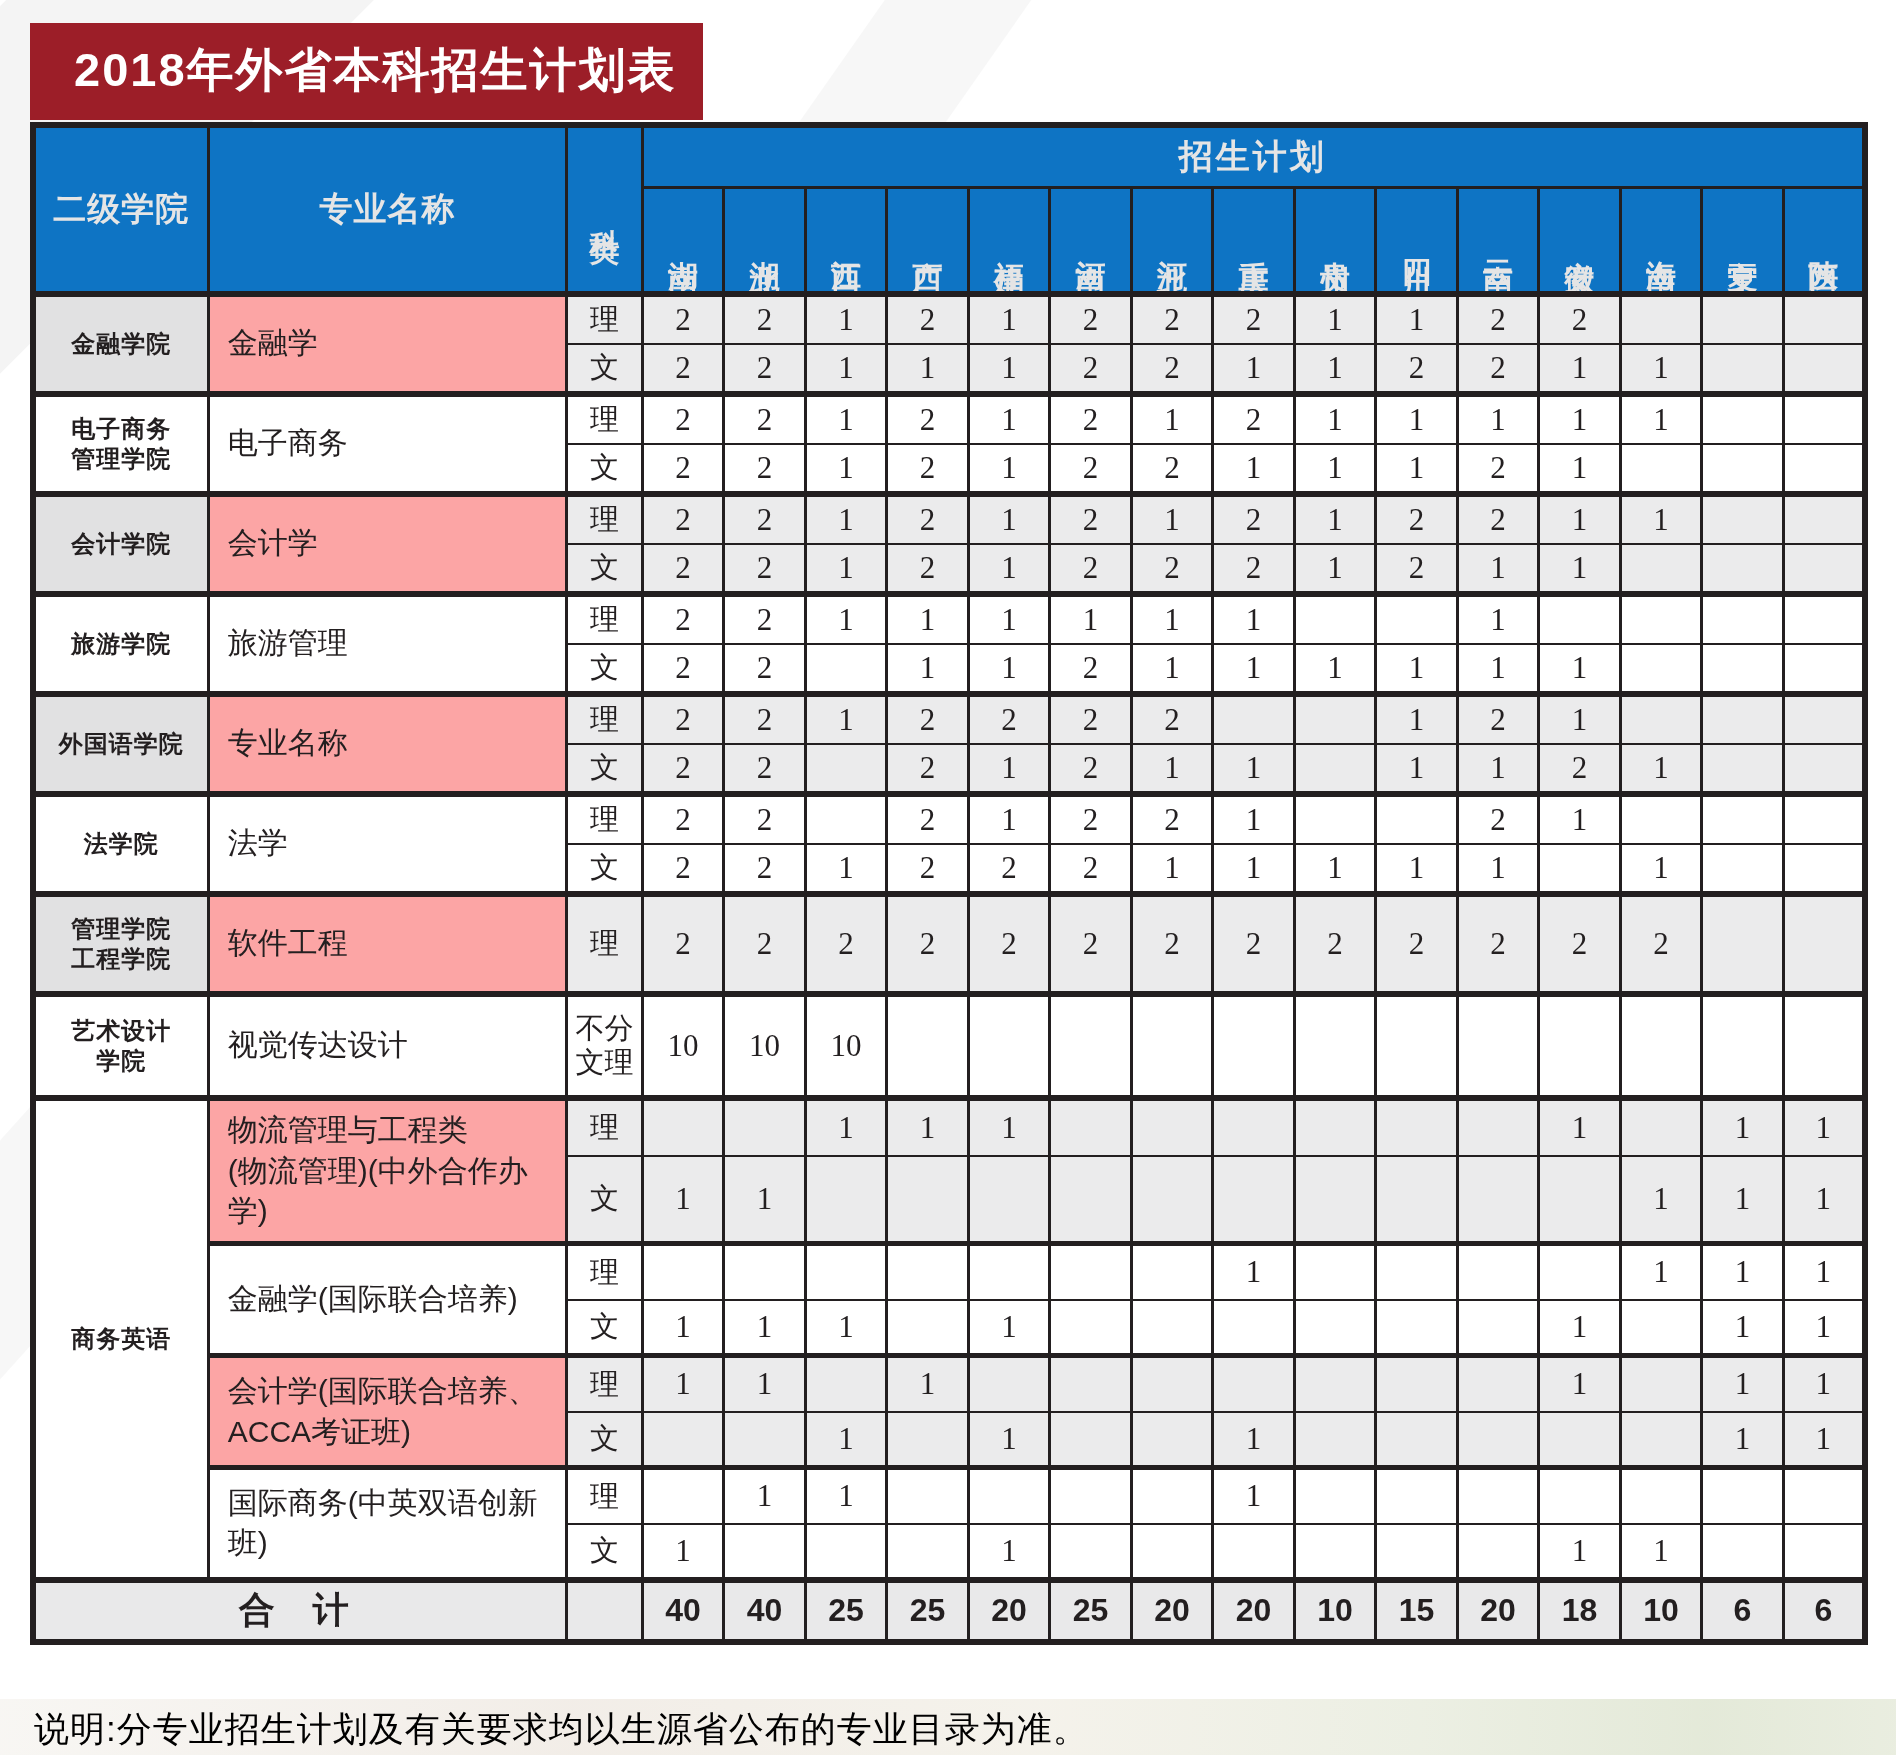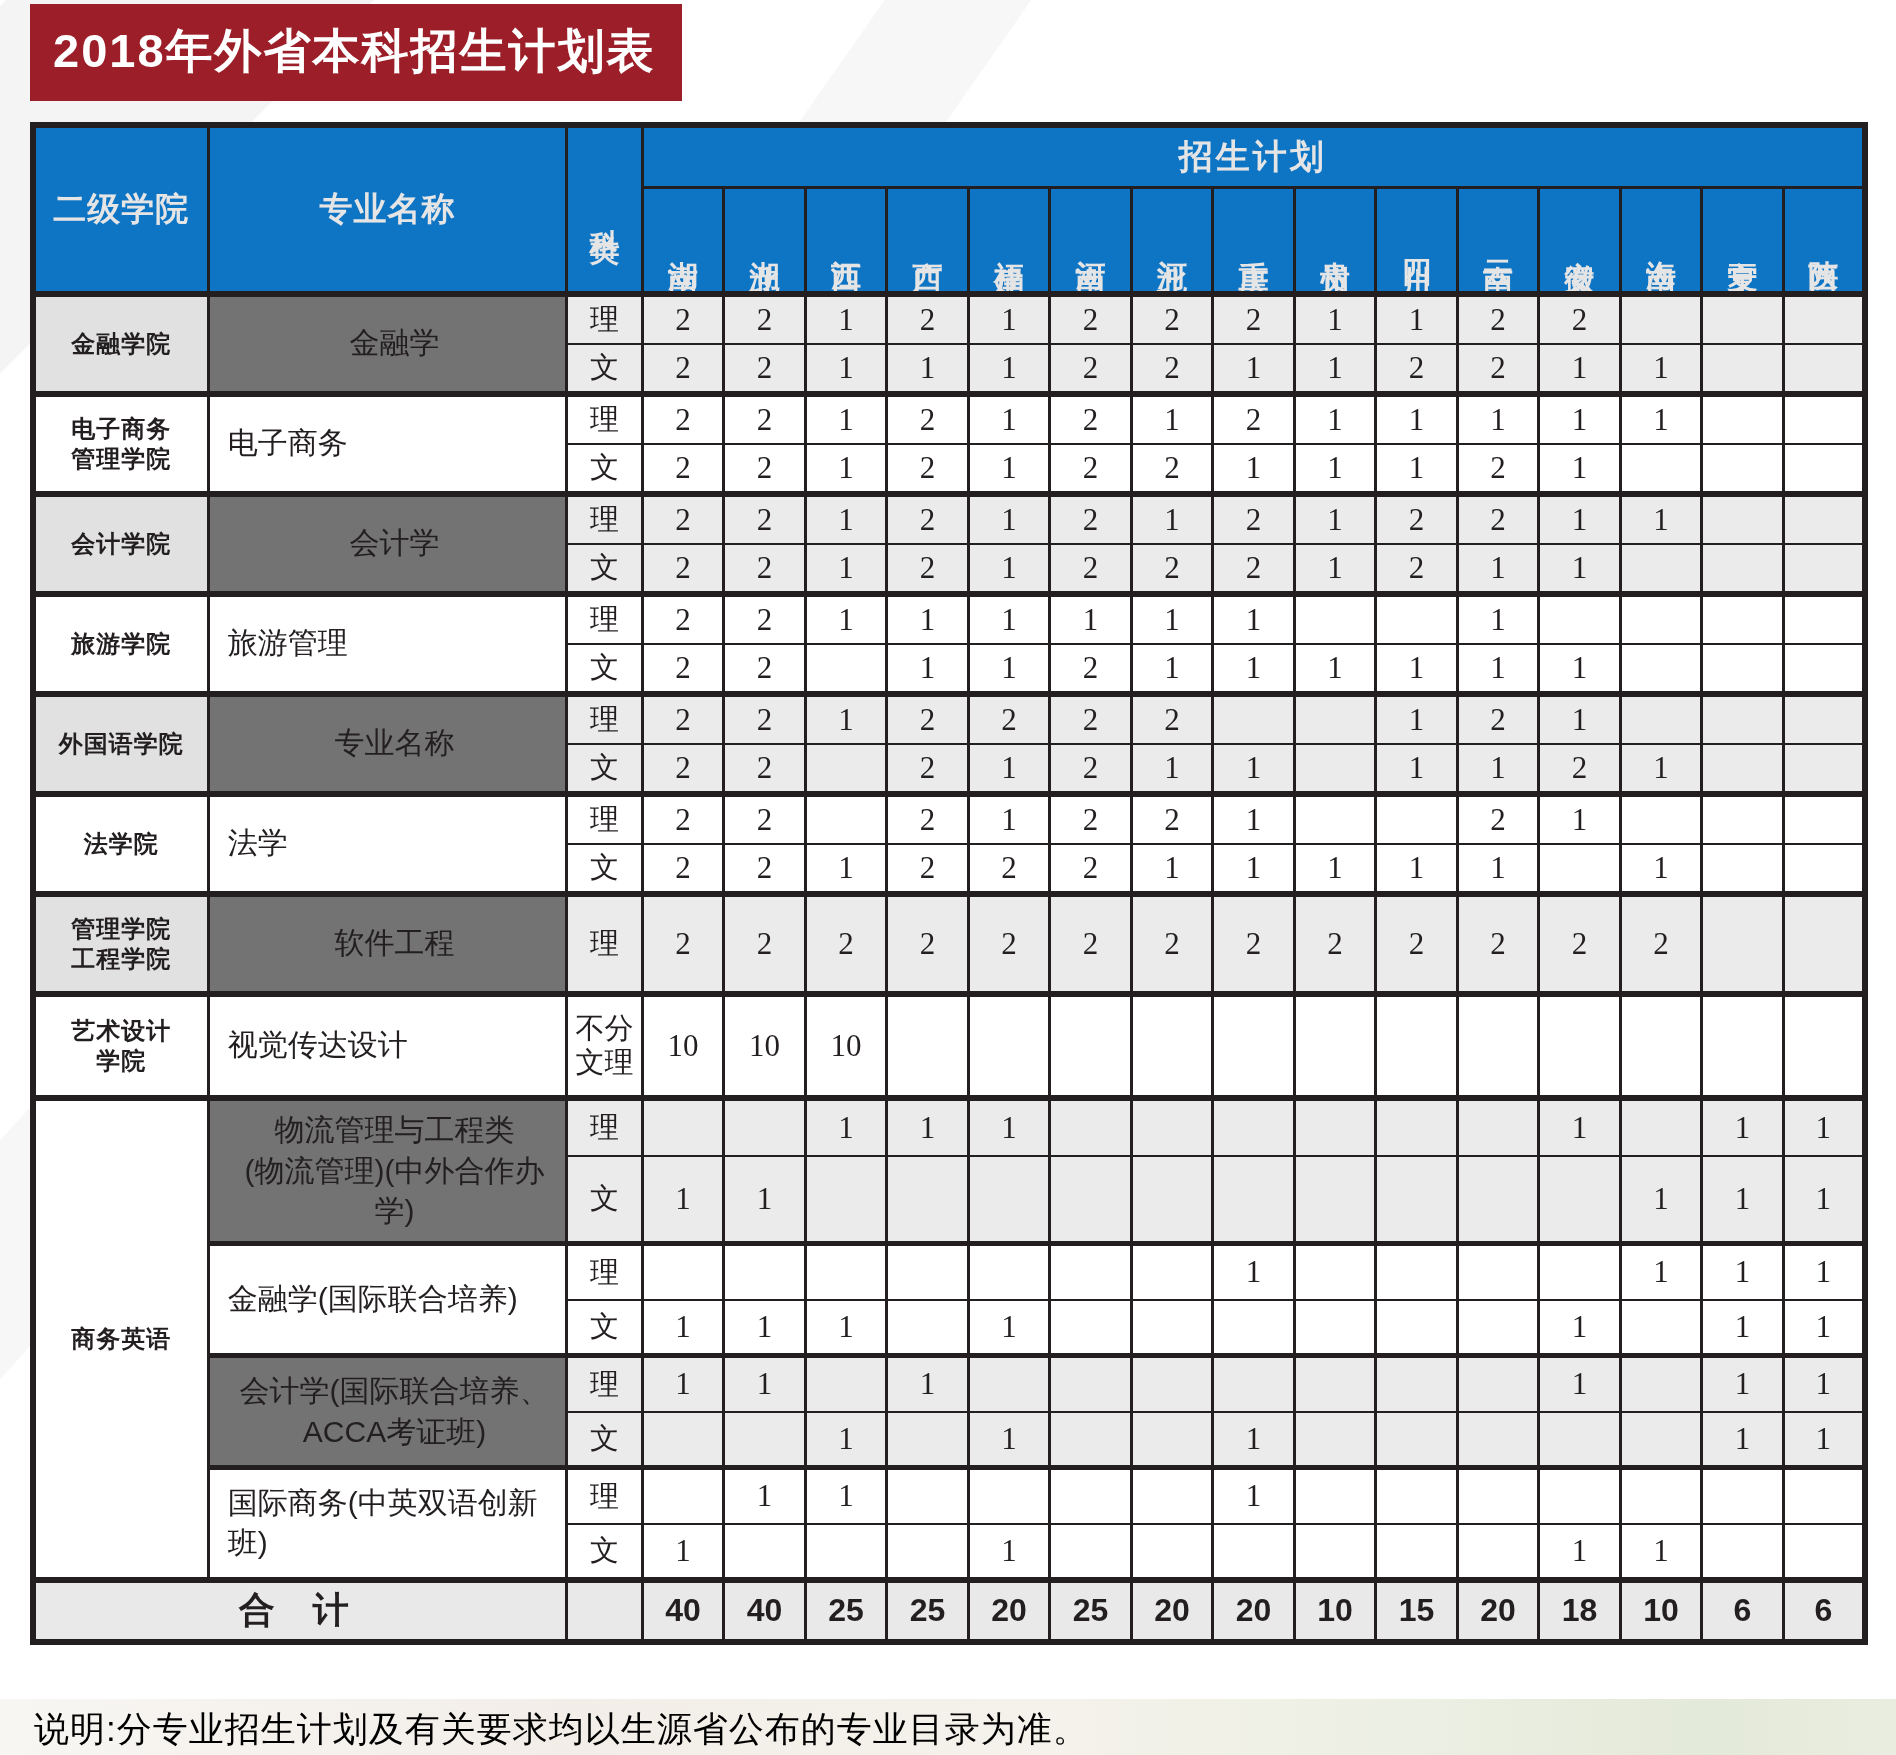--- a/index.html
+++ b/index.html
@@ -14,24 +14,24 @@
   .deco-1{width:900px;height:260px;left:-330px;top:-60px;transform:rotate(-45deg);opacity:.7;}
   .deco-2{width:1200px;height:120px;left:330px;top:-20px;transform:rotate(-55deg);opacity:.5;}
   .deco-3{width:700px;height:160px;left:-260px;top:1080px;transform:rotate(-48deg);opacity:.55;}
   
   .photo-strip{
     position:absolute;left:0;bottom:0;width:100%;height:56px;z-index:1;
     background:linear-gradient(90deg,#f6f4f0 0%,#efe9e2 30%,#f2efe6 55%,#e7ebdc 75%,#dde4cf 90%,#e4e9d8 100%);
     opacity:.8;
   }
   .title-bar{
-    position:absolute;left:30px;top:4px;z-index:2;
+    position:absolute;left:30px;top:23px;z-index:2;
     background:#9c1e28;color:#ffffff;
     font-size:47px;font-weight:bold;letter-spacing:2px;
-    padding:16px 26px 18px 23px;
+    padding:16px 26px 18px 44px;
   }
   table.plan{
     position:absolute;left:30px;top:122px;z-index:2;
     border-collapse:collapse;table-layout:fixed;width:1838px;
     border:6px solid #231f20;
   }
   col.c-college{width:172px;} col.c-major{width:352px;} col.c-subject{width:74px;} col.c-prov{width:80px;}
   th,td{
     border:3px solid #231f20;
     text-align:center;vertical-align:middle;
@@ -53,21 +53,21 @@
     font-weight:bold;font-size:24px;white-space:pre-line;line-height:1.25;letter-spacing:1px;
   }
   tbody td.major{
     text-align:left;padding-left:18px;font-size:30px;white-space:pre-line;line-height:1.35;
   }
   tbody td.subject{white-space:pre-line;line-height:1.15;font-size:29px;}
   tbody td.val{font-family:"Liberation Serif","DejaVu Serif",serif;font-size:31px;}
   
   tr.shade-gray > td{background:#ebebec;}
   tr.shade-white > td{background:#ffffff;}
-  tr.shade-gray > td.major{background:#737373;text-align:center;}
+  tr.shade-gray > td.major{background:#fca5a5;}
   td.college.cshade-gray{background:#e1e1e2;}
   td.college.cshade-white{background:#ffffff;}
   
   tbody td{border-top-width:2px;border-bottom-width:2px;}
   tr.group-start > td{border-top-width:6px;}
   tr.block-start > td{border-top-width:5px;}
   tr.total-row > td{
     border-top-width:6px;background:#e9e9ea;
     font-weight:bold;height:56px;
   }

